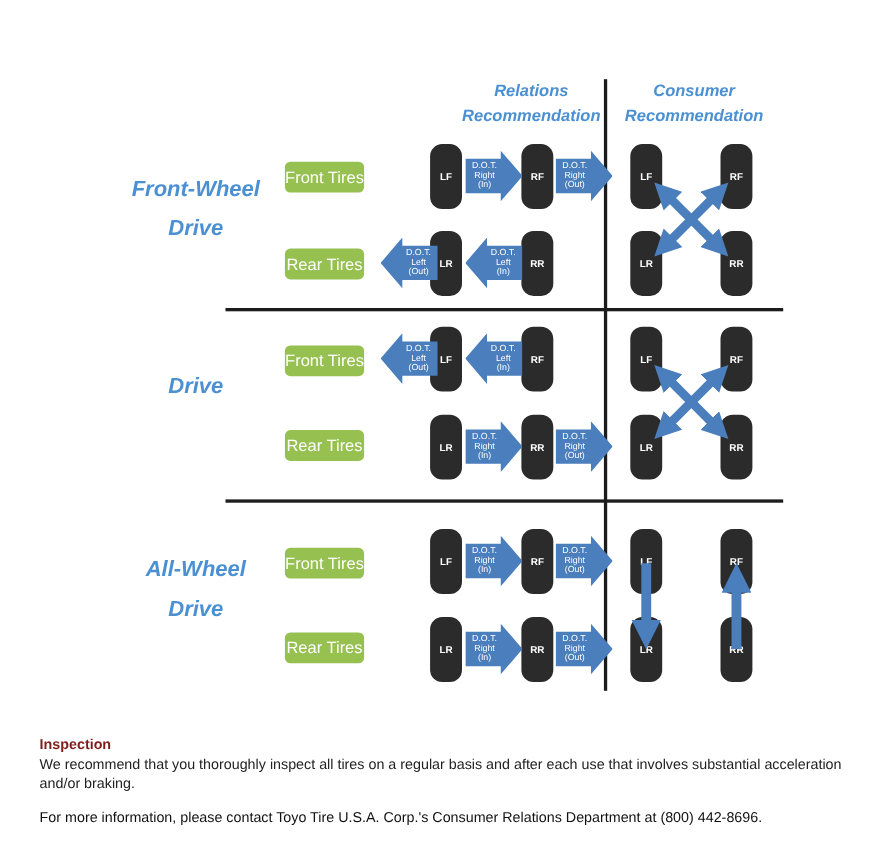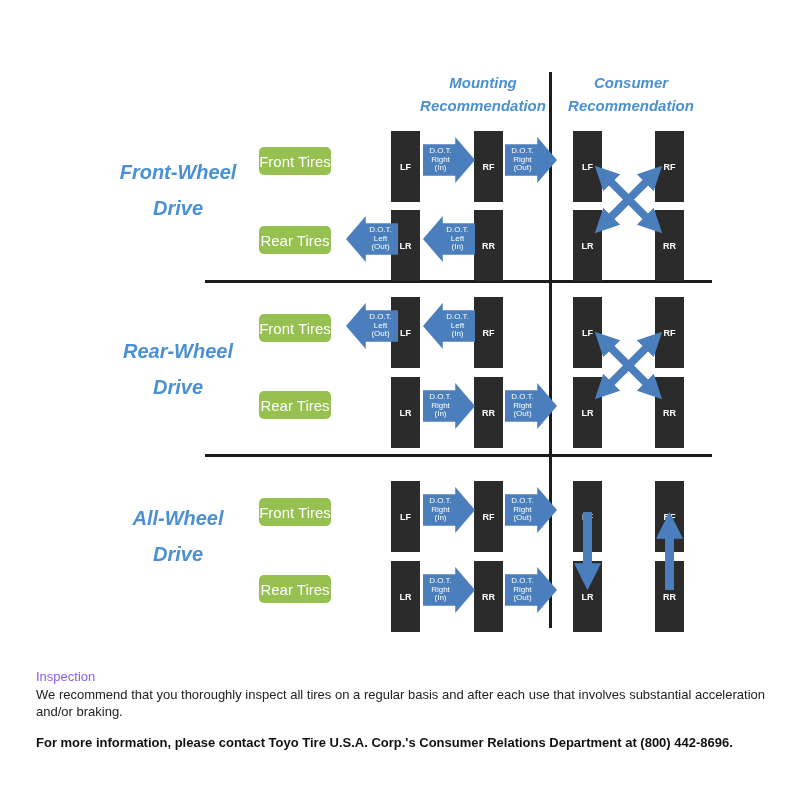--- a/index.html
+++ b/index.html
@@ -6,37 +6,37 @@
   html,body { background:#ffffff; }
   body { font-family:"Liberation Sans", sans-serif; }
   .page { position:relative; width:800px; height:786px; background:#fff; overflow:hidden; }
   .abs { position:absolute; }
   .intro { position:absolute; left:36px; top:11px; font-size:13px; color:#222; }
   .col-header { position:absolute; width:132px; text-align:center; color:#4a90d2; font-weight:bold; font-style:italic; font-size:15px; line-height:23px; }
   .vline { position:absolute; background:#1c1c1c; width:3px; }
   .hline { position:absolute; background:#1c1c1c; height:3px; }
   .drive-label { position:absolute; width:150px; text-align:center; color:#4a90d2; font-weight:bold; font-style:italic; font-size:20px; line-height:36px; }
   .green-label { position:absolute; width:72px; height:28px; background:#96c04f; border-radius:5px; color:#fff; font-size:15px; display:flex; align-items:center; justify-content:center;text-align:center; }
-  .tire { position:absolute; width:29px; height:71px; background:#2b2b2b; border-radius:0; color:#fff; font-size:9px; font-weight:bold; display:flex; align-items:center; justify-content:center; }
+  .tire { position:absolute; width:29px; height:59px; background:#2b2b2b; border-radius:11px; color:#fff; font-size:9px; font-weight:bold; display:flex; align-items:center; justify-content:center; }
   .arrow { position:absolute; width:52px; height:46px; background:#4a7ebc; color:#fff; font-size:8px; line-height:8.5px;
            display:flex; flex-direction:column; align-items:center; justify-content:center; text-align:center; }
   .arrow.right { clip-path:polygon(0% 16%, 62% 16%, 62% 0%, 100% 50%, 62% 100%, 62% 84%, 0% 84%); padding-right:17px; }
   .arrow.left  { clip-path:polygon(100% 16%, 38% 16%, 38% 0%, 0% 50%, 38% 100%, 38% 84%, 100% 84%); padding-left:17px; }
-  .footer-title { position:absolute; left:36px; top:669px; font-size:13px; font-weight:normal; color:#8b5cf6; }
+  .footer-title { position:absolute; left:36px; top:669px; font-size:13px; font-weight:bold; color:#7f1d1d; }
   .footer-body { position:absolute; left:36px; top:687px; width:729px; font-size:13px; line-height:16.5px; text-align:justify; color:#222; }
-  .footer-contact { position:absolute; left:36px; top:735px; width:729px; font-size:13px; line-height:16.5px; text-align:justify; font-weight:bold; color:#111; }
+  .footer-contact { position:absolute; left:36px; top:735px; width:729px; font-size:13px; line-height:16.5px; text-align:justify; font-weight:normal; color:#111; }
 </style>
 </head>
 <body>
 
 <div class="page">
 
 
   <div class="col-header" style="left:417px; top:71px;">
-    <div>Mounting</div>
+    <div>Relations</div>
     <div>Recommendation</div>
   </div>
   <div class="col-header" style="left:565px; top:71px;">
     <div>Consumer</div>
     <div>Recommendation</div>
   </div>
 
   <div class="vline" style="left:549px; top:72px; height:556px;"></div>
   <div class="hline" style="left:205px; top:280px; width:507px;"></div>
   <div class="hline" style="left:205px; top:454px; width:507px;"></div>
@@ -83,21 +83,20 @@
     <defs>
       <marker id="ah1" markerWidth="3" markerHeight="3" refX="1.2" refY="1.5" orient="auto-start-reverse" markerUnits="strokeWidth">
         <path d="M0,0 L3,1.5 L0,3 Z" fill="#4a7ebc"></path>
       </marker>
     </defs>
     <line x1="22" y1="22" x2="69" y2="69" stroke="#4a7ebc" stroke-width="8" marker-start="url(#ah1)" marker-end="url(#ah1)"></line>
     <line x1="69" y1="22" x2="22" y2="69" stroke="#4a7ebc" stroke-width="8" marker-start="url(#ah1)" marker-end="url(#ah1)"></line>
   </svg>
 
   <div class="drive-label" style="left:103px; top:333px;">
-    <div>Rear-Wheel</div>
     <div>Drive</div>
   </div>
   <div class="green-label" style="left:259px; top:314px;">Front Tires</div>
   <div class="green-label" style="left:259px; top:391px;">Rear Tires</div>
 
   <div class="tire" style="left:391px; top:297px;">LF</div>
   <div class="tire" style="left:474px; top:297px;">RF</div>
   <div class="tire" style="left:391px; top:377px;">LR</div>
   <div class="tire" style="left:474px; top:377px;">RR</div>
 

